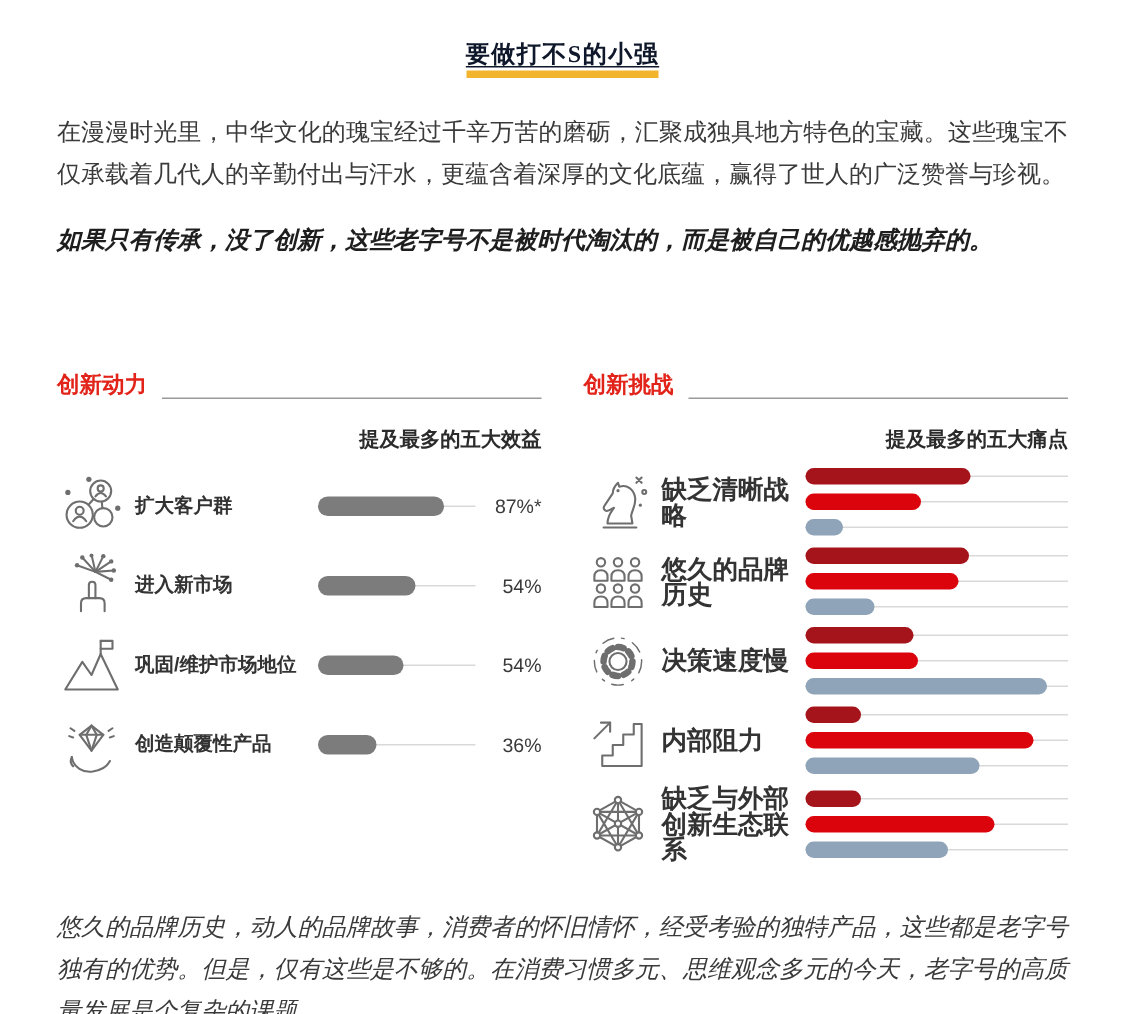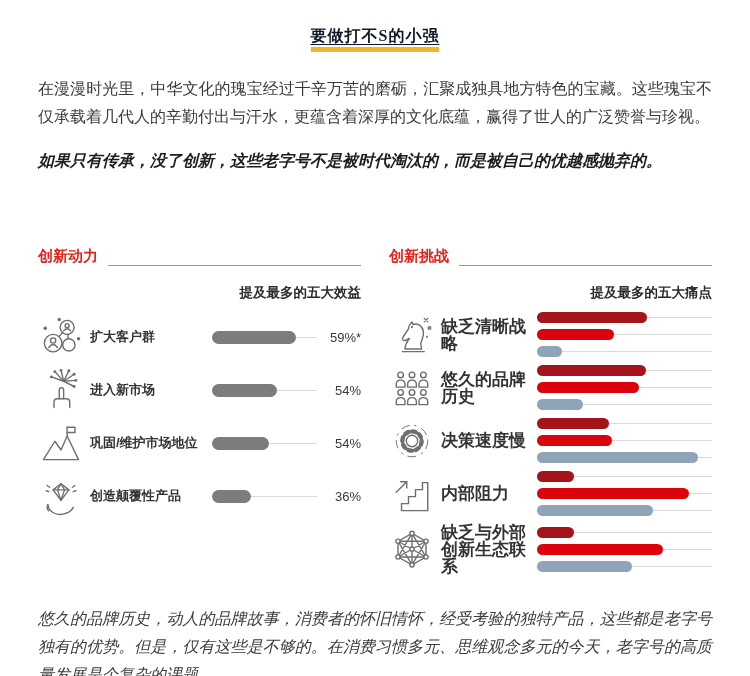--- a/index.html
+++ b/index.html
@@ -93,21 +93,21 @@
               <path d="M27 17 q4 -5 8 0"></path>
             <circle class="fillc" cx="6" cy="14" r="2"></circle>
               <circle class="fillc" cx="44" cy="26" r="2"></circle>
               <circle class="fillc" cx="22" cy="4" r="2"></circle>
           </svg>
         </span>
         <span class="llabel">扩大客户群</span>
         <span class="ltrack">
           <span class="lbar" style="width: 80%;"></span>
         </span>
-        <span class="lvalue">59%*</span>
+        <span class="lvalue">87%*</span>
       </div>
 
 
       <div class="lrow">
         <span class="icon">
           <svg viewBox="0 0 48 48">
             <path d="M27 14 L13 9"></path>
               <path d="M27 14 L17 3"></path>
               <path d="M27 14 L24 1"></path>
               <path d="M27 14 L33 2"></path>

